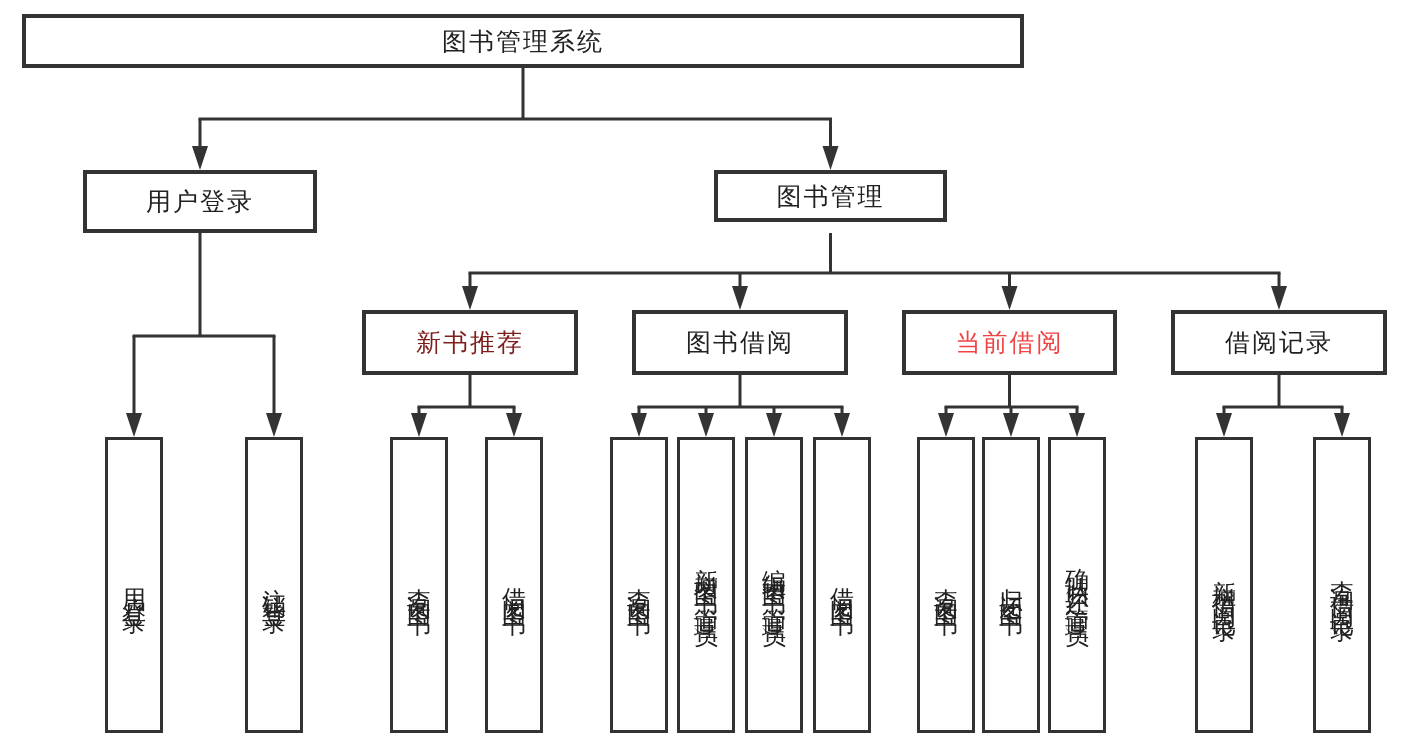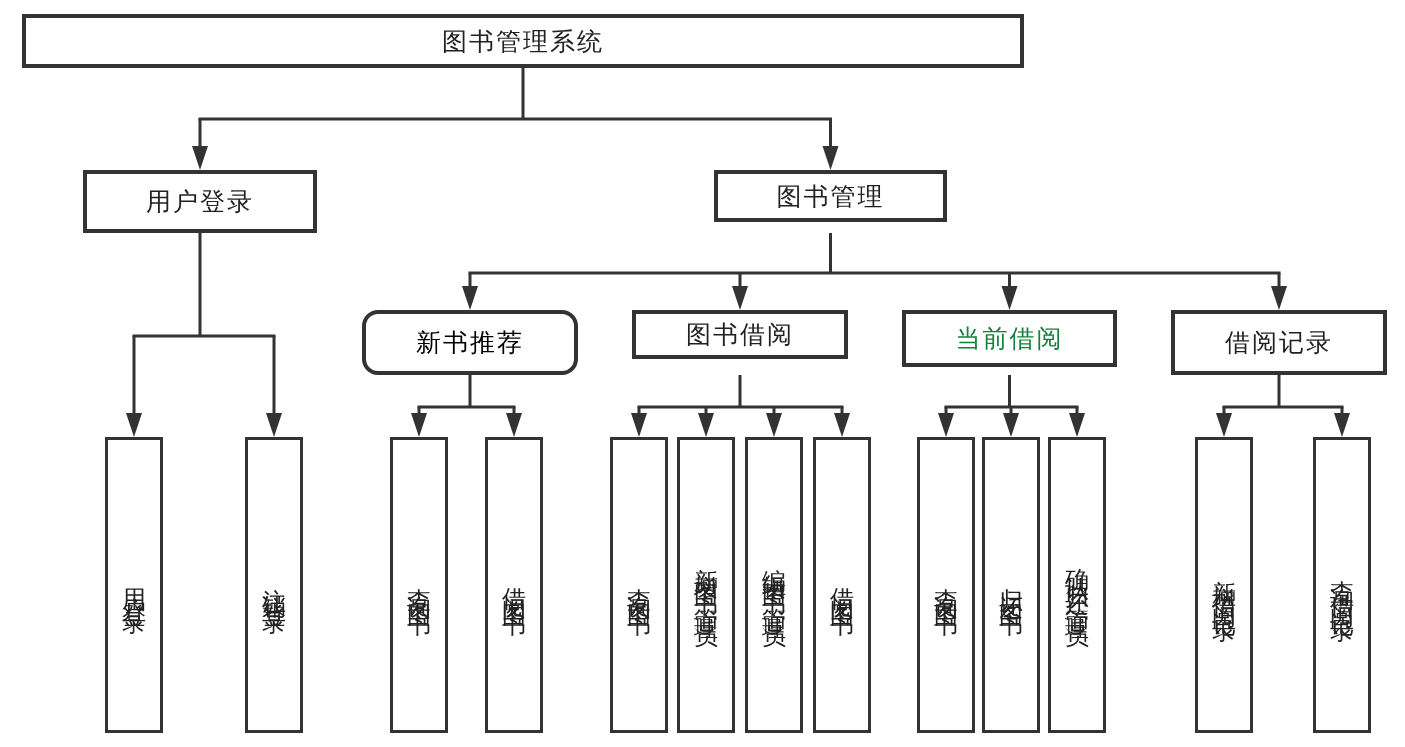--- a/index.html
+++ b/index.html
@@ -88,27 +88,27 @@
   <div id="nodes">
       <div class="node horizontal" style="left: 22px; top: 14px; width: 1002px; height: 54px; color: rgb(33, 33, 33);">
         <span class="label">图书管理系统</span>
       </div>
       <div class="node horizontal" style="left: 83px; top: 170px; width: 234px; height: 63px; color: rgb(33, 33, 33);">
         <span class="label">用户登录</span>
       </div>
       <div class="node horizontal" style="left: 714px; top: 170px; width: 233px; height: 52px; color: rgb(33, 33, 33);">
         <span class="label">图书管理</span>
       </div>
-      <div class="node horizontal" style="left: 362px; top: 310px; width: 216px; height: 65px; color: #000000; border-radius: 16px;">
+      <div class="node horizontal" style="left: 362px; top: 310px; width: 216px; height: 65px; color: #7f1d1d;">
         <span class="label">新书推荐</span>
       </div>
-      <div class="node horizontal" style="left: 632px; top: 310px; width: 216px; height: 49px; color: rgb(33, 33, 33);">
+      <div class="node horizontal" style="left: 632px; top: 310px; width: 216px; height: 65px; color: rgb(33, 33, 33);">
         <span class="label">图书借阅</span>
       </div>
-      <div class="node horizontal" style="left: 902px; top: 310px; width: 215px; height: 57px; color: #15803d;">
+      <div class="node horizontal" style="left: 902px; top: 310px; width: 215px; height: 65px; color: #ef4444;">
         <span class="label">当前借阅</span>
       </div>
       <div class="node horizontal" style="left: 1171px; top: 310px; width: 216px; height: 65px; color: rgb(33, 33, 33);">
         <span class="label">借阅记录</span>
       </div>
       <div class="node vertical" style="left: 105px; top: 437px; width: 58px; height: 296px; color: rgb(33, 33, 33);">
         <span class="label">用户登录</span>
       </div>
       <div class="node vertical" style="left: 245px; top: 437px; width: 58px; height: 296px; color: rgb(33, 33, 33);">
         <span class="label">注销登录</span>

